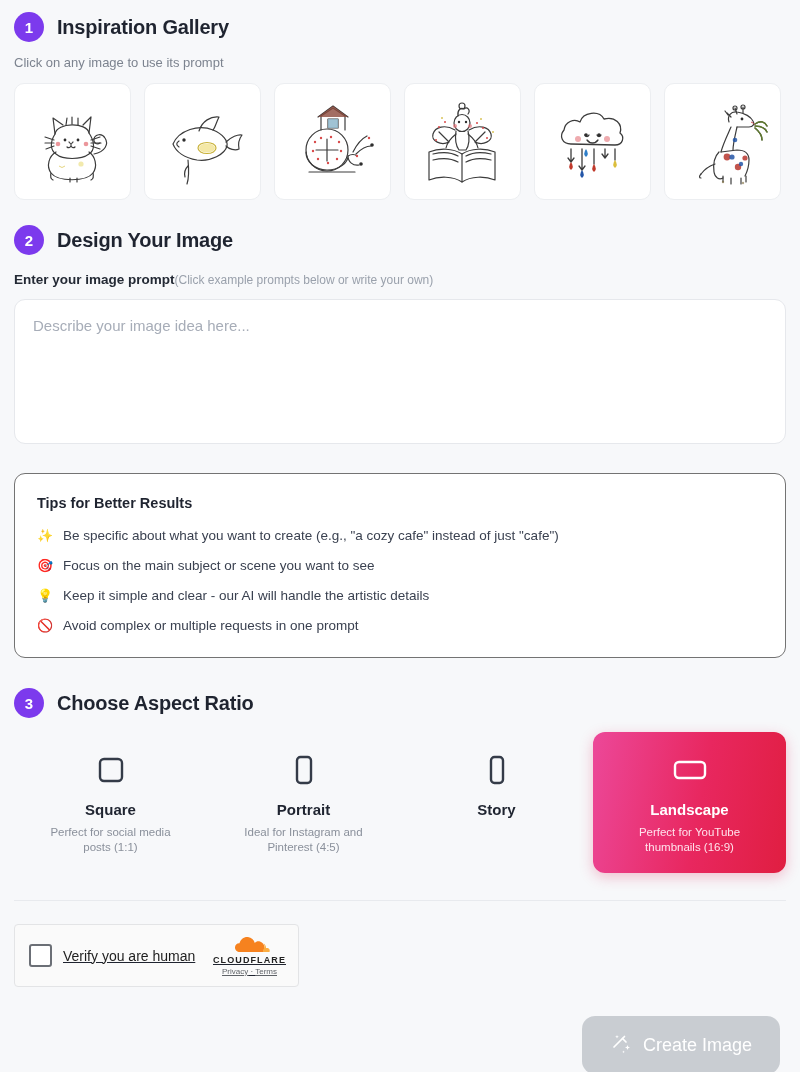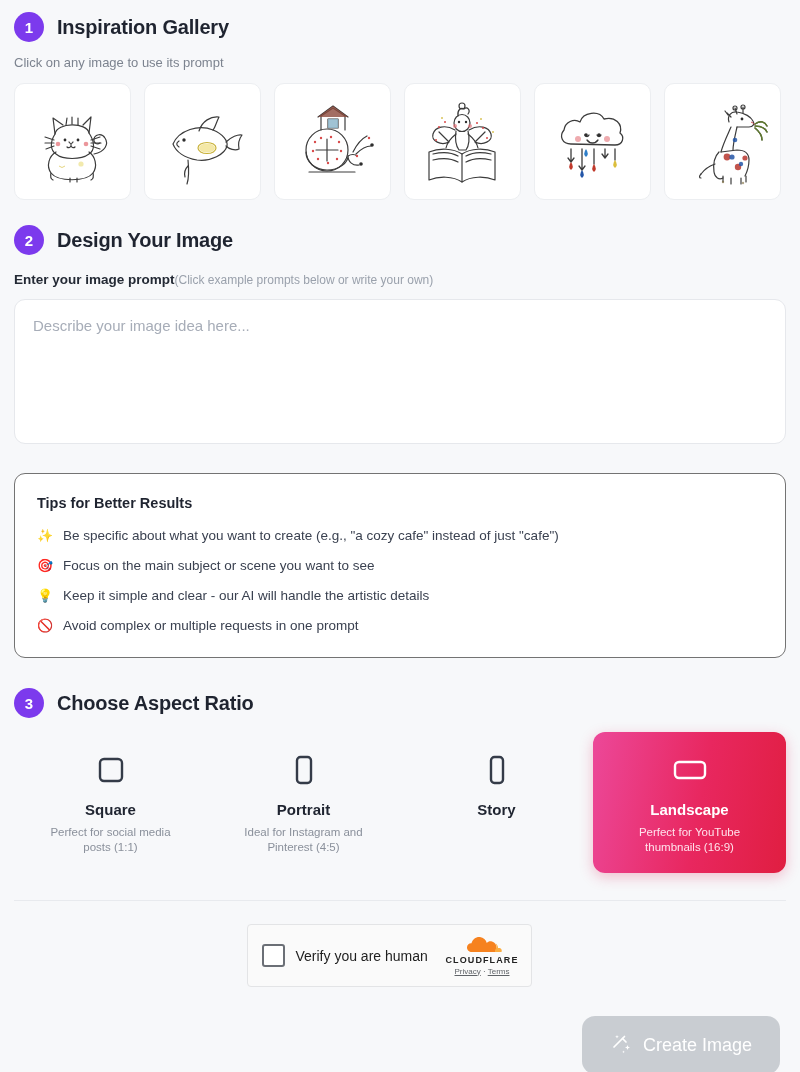--- a/index.html
+++ b/index.html
@@ -193,23 +193,24 @@
   .divider {
     margin-top: 27px;
     height: 1px;
     background: #e8eaee;
     width: 100%;
   }
 
   
   .turnstile-row {
     display: flex;
-    justify-content: center;
+    justify-content: flex-start;
     margin-top: 23px;
     padding-right: 22px;
+    text-decoration: underline;
   }
   .turnstile {
     width: 285px;
     height: 63px;
     background: #fafafa;
     border: 1px solid #e3e4e6;
     border-radius: 4px;
     display: flex;
     align-items: center;
     padding: 0 12px 0 14px;

